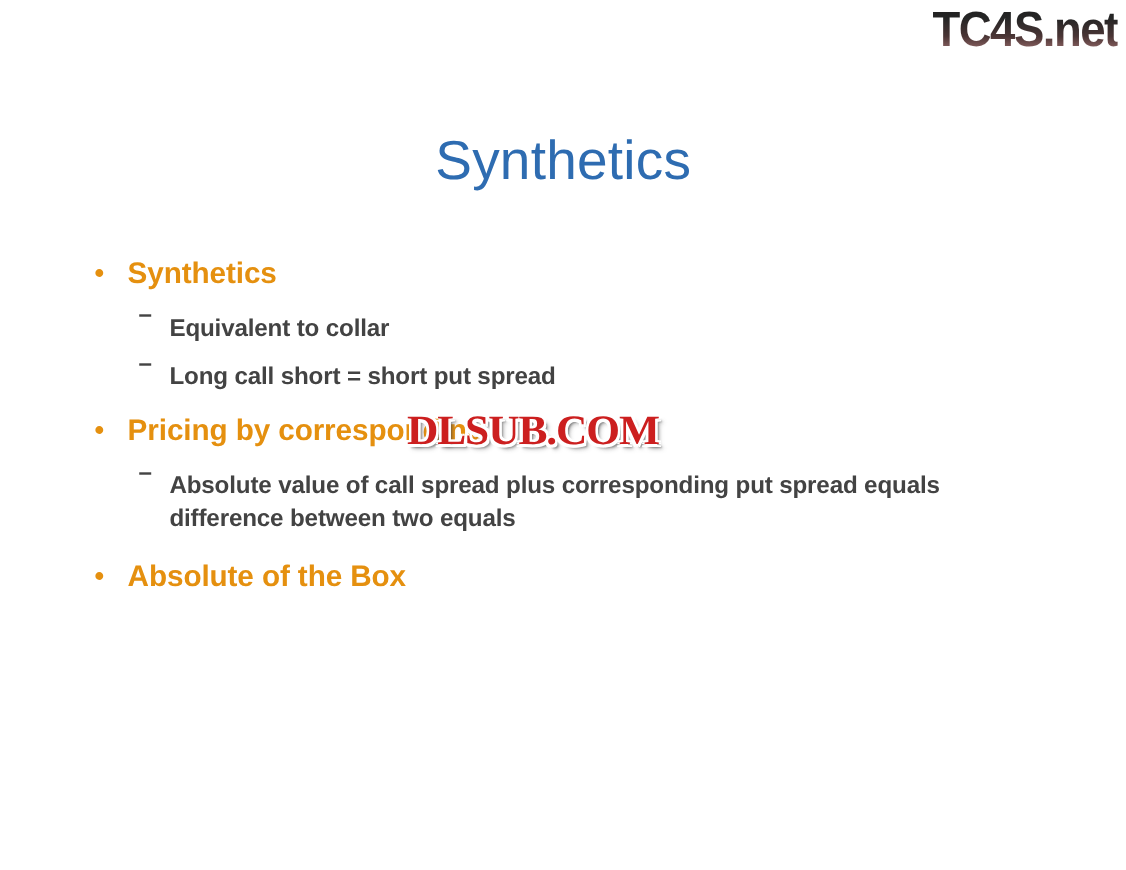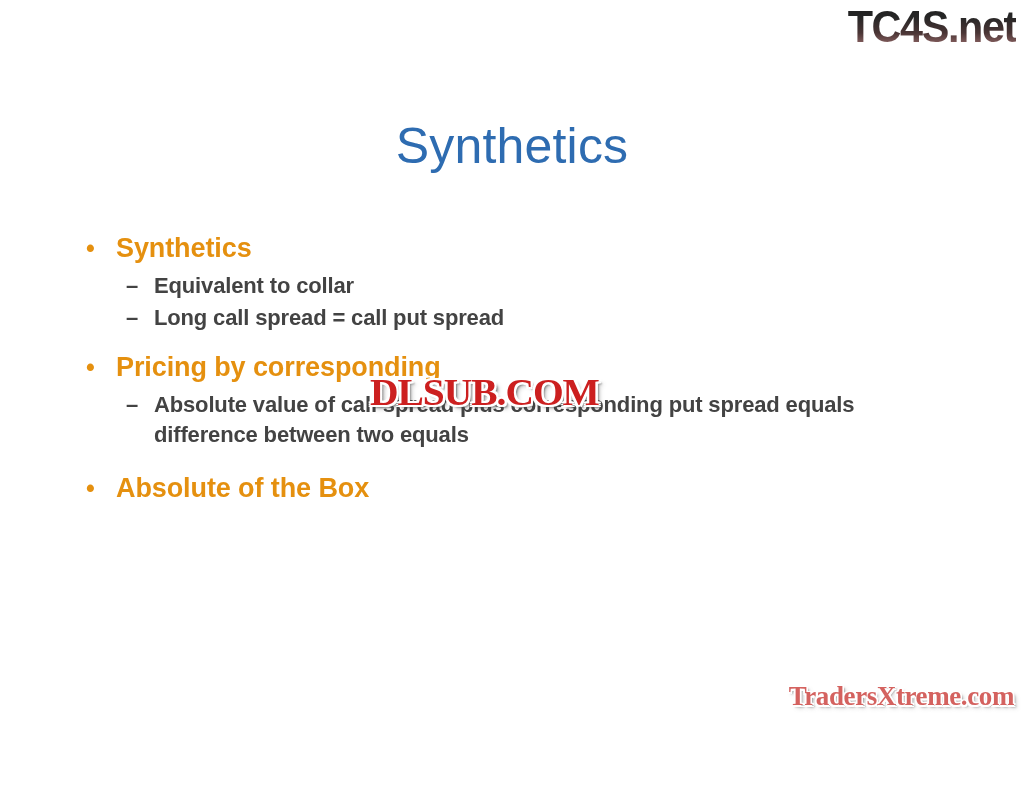--- a/index.html
+++ b/index.html
@@ -103,20 +103,21 @@
     flex: 0 0 auto;
     width: 28px;
     color: #434343;
     font-size: 22px;
     line-height: 30px;
   }
   .l2-text {
     flex: 1 1 auto;
     max-width: 790px;
     letter-spacing: -0.15px;
+    margin-top: 12px;
   }
 
   .gap-top { margin-top: 18px; }
   .gap-top-lg { margin-top: 22px; }
 
   
   #dlsub-watermark {
     position: absolute;
     left: 370px;
     top: 371px;
@@ -177,21 +178,21 @@
       <span class="l1-text">Synthetics</span>
     </div>
 
     <div class="l2-item">
       <span class="l2-dash">–</span>
       <span class="l2-text">Equivalent to collar</span>
     </div>
 
     <div class="l2-item">
       <span class="l2-dash">–</span>
-      <span class="l2-text">Long call spread = call put spread</span>
+      <span class="l2-text">Long call short = short put spread</span>
     </div>
 
     <div class="l1-item gap-top">
       <span class="l1-bullet">•</span>
       <span class="l1-text">Pricing by corresponding</span>
     </div>
 
     <div class="l2-item">
       <span class="l2-dash">–</span>
       <span class="l2-text">Absolute value of call spread plus corresponding put spread equals difference between two equals</span>
@@ -199,15 +200,14 @@
 
     <div class="l1-item gap-top-lg">
       <span class="l1-bullet">•</span>
       <span class="l1-text">Absolute of the Box</span>
     </div>
 
   </div>
 
   <div id="dlsub-watermark">DLSUB.COM</div>
 
-  <div id="bottom-watermark">TradersXtreme.com</div>
 
 </div>
 
 </body></html>

